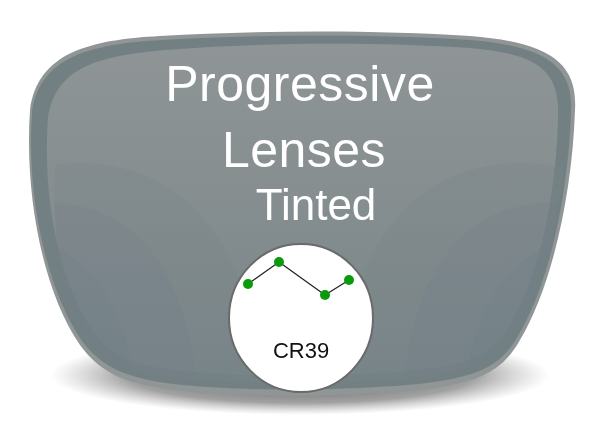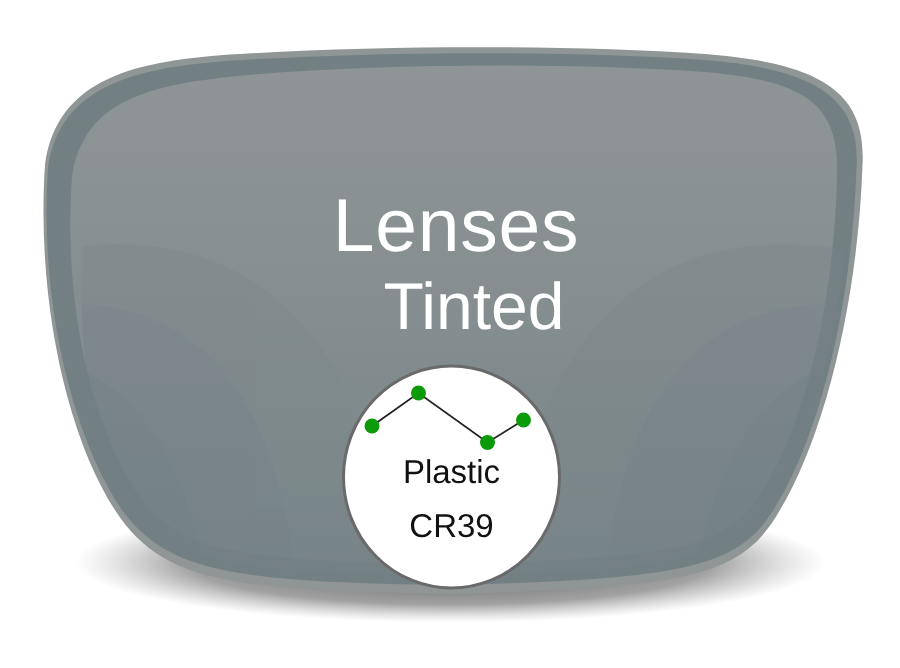--- a/index.html
+++ b/index.html
@@ -56,18 +56,18 @@
       <g>
         <polyline points="248,284 279,262 325,295 349,280" fill="none" stroke="#222222" stroke-width="1.2"></polyline>
         <circle cx="248" cy="284" r="5" fill="#0a9a0a"></circle>
         <circle cx="279" cy="262" r="5" fill="#0a9a0a"></circle>
         <circle cx="325" cy="295" r="5" fill="#0a9a0a"></circle>
         <circle cx="349" cy="280" r="5" fill="#0a9a0a"></circle>
       </g>
     </g>
   </svg>
 
+  <div class="title t1">Progressive</div>
   <div class="title t2">Lenses</div>
   <div class="title t3">Tinted</div>
 
-  <div class="badge-text b1">Plastic</div>
   <div class="badge-text b2">CR39</div>
 </div>
 
 </body></html>

